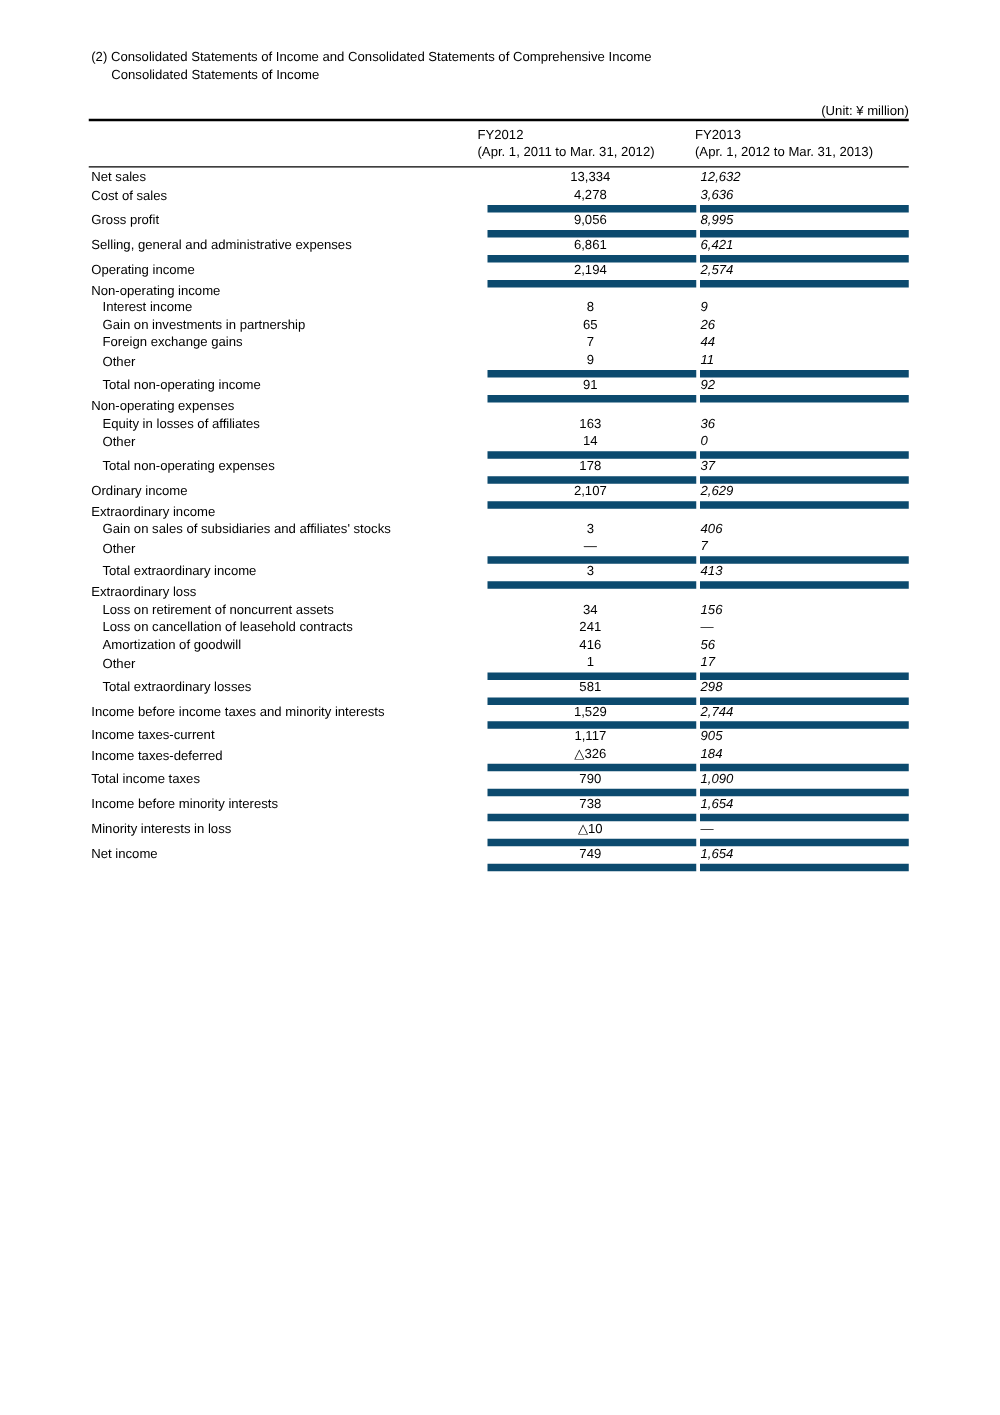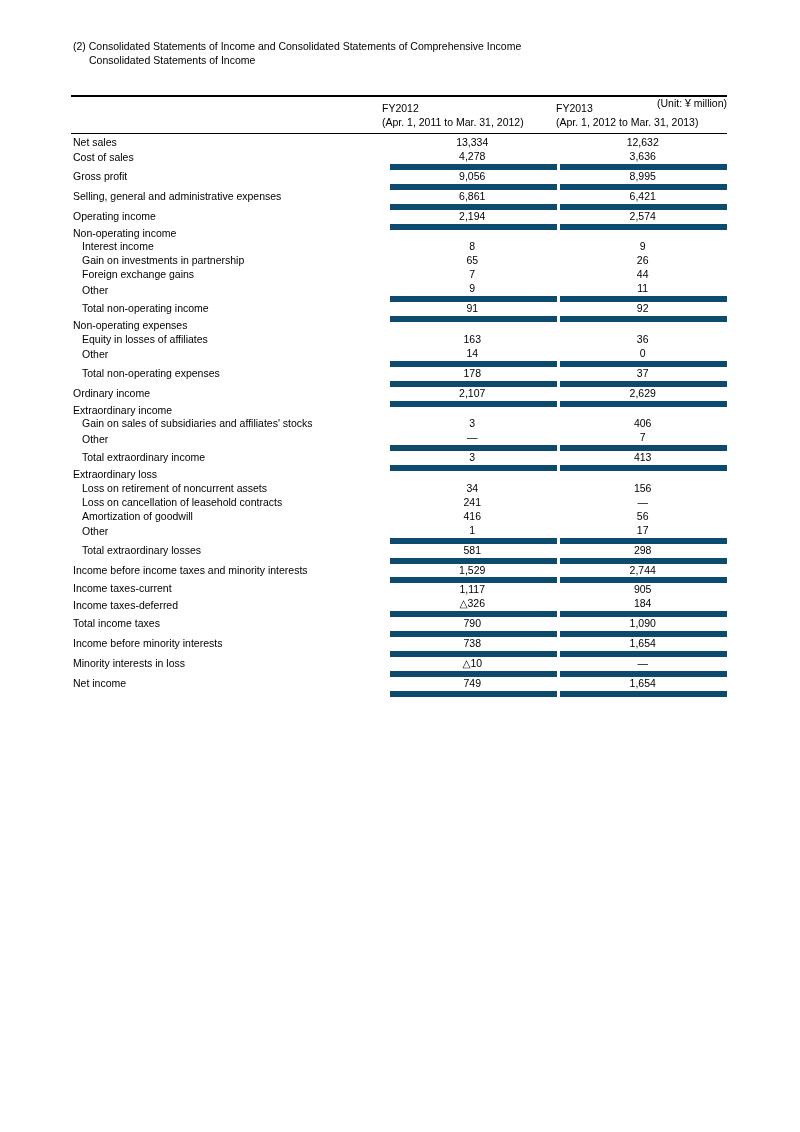--- a/index.html
+++ b/index.html
@@ -1,31 +1,31 @@
 <!DOCTYPE html>
 <html><head>
 <meta charset="utf-8">
 <style>
   html, body { margin: 0; padding: 0; background: #ffffff; }
   body { width: 800px; height: 1132px; position: relative; font-family: "Liberation Sans", sans-serif; color: #000; font-size: 10.5px; }
   .title { position: absolute; left: 73px; top: 39px; line-height: 14px; }
   .subtitle { position: absolute; left: 89px; top: 53px; line-height: 14px; }
-  .unit { position: absolute; right: 73px; top: 96px; line-height: 14px; margin-left: 44px; }
+  .unit { position: absolute; right: 73px; top: 82px; line-height: 14px; margin-left: 44px; }
   .topline { position: absolute; left: 71px; width: 656px; top: 95px; height: 0; border-top: 2px solid #000; }
   .hdr { position: absolute; top: 101px; line-height: 14px; }
   .hdr.c1 { left: 382px; width: 170px; }
   .hdr.c2 { left: 556px; width: 172px; }
   .hdrline { position: absolute; left: 71px; width: 656px; top: 133px; height: 0; border-top: 1px solid #000; }
   table { position: absolute; left: 71px; top: 136px; border-collapse: collapse; width: 656px; }
   td { padding: 0; height: 13.9px; line-height: 13.9px; white-space: nowrap; }
   td.lbl { width: 310px; padding-left: 2px; }
   td.lbl.ind { padding-left: 11px; }
   td.v1 { width: 170px; text-align: center; padding-right: 2px; }
   td.gap { width: 4px; }
-  td.v2 { width: 170px; text-align: center; padding-right: 2px; }
+  td.v2 { width: 170px; text-align: left; padding-right: 2px; font-style: italic; }
   tr.ul td.v1, tr.ul td.v2 { border-bottom: 6px solid #0c4a6e; }
   td.v1, td.v2 { box-sizing: border-box; }
 </style>
 </head>
 <body>
 
 <div class="title">(2) Consolidated Statements of Income and Consolidated Statements of Comprehensive Income</div>
 <div class="subtitle">Consolidated Statements of Income</div>
 <div class="unit">(Unit: ¥ million)</div>
 <div class="topline"></div>

